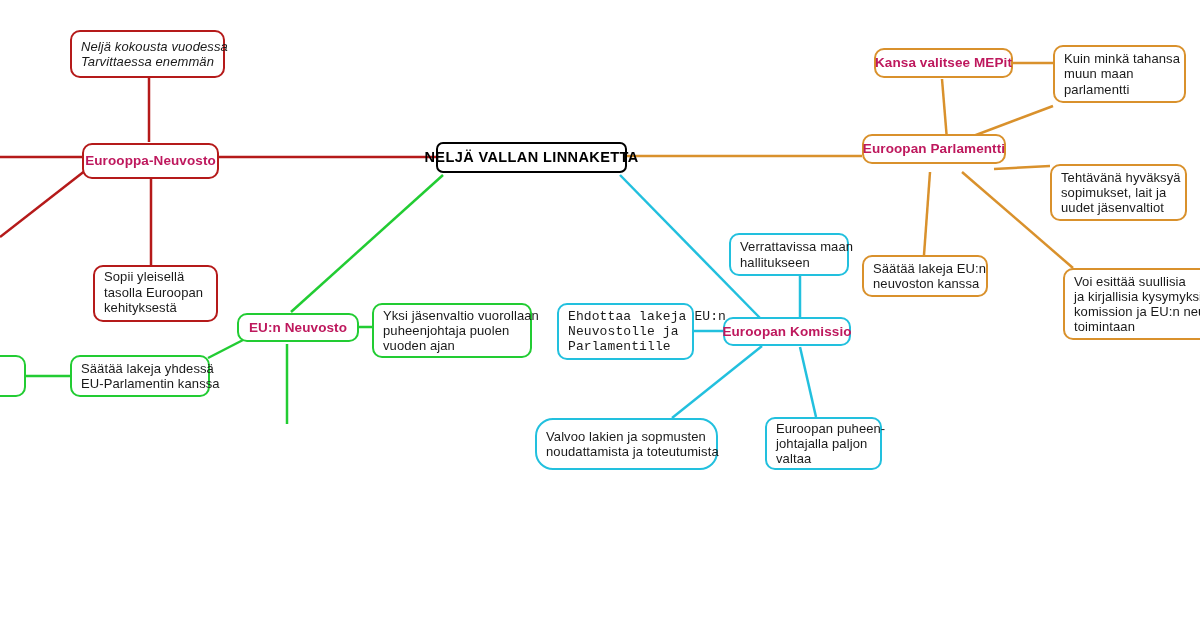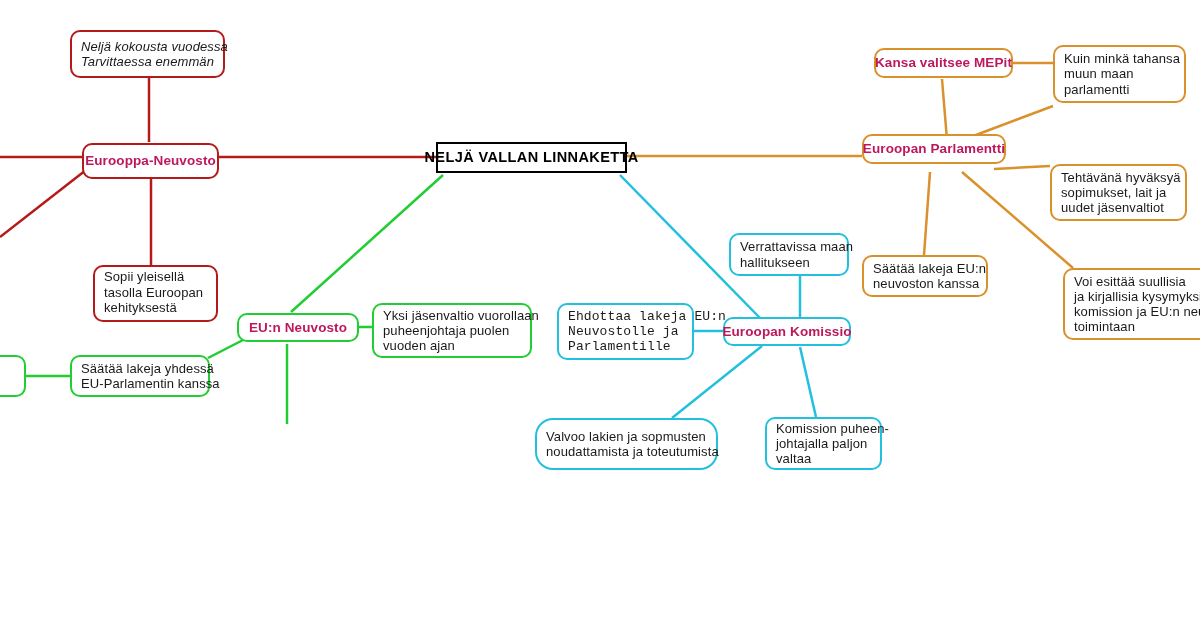--- a/index.html
+++ b/index.html
@@ -37,21 +37,21 @@
     letter-spacing: 0.1px;
   }
   .node .label {
     display: block;
     white-space: pre;
   }
   
   .n-root {
     border-color: #000000;
     border-width: 2.5px;
-    border-radius: 0;
+    border-radius: 7px;
     font-weight: bold;
     font-size: 14.5px;
     color: #000000;
     justify-content: center;
     letter-spacing: 0.4px;
   }
   
   .main {
     font-weight: bold;
     font-size: 13.5px;
@@ -156,21 +156,21 @@
 Neuvostolle ja
 Parlamentille</span>
   </div>
 
   <div class="node leaf c-cyan" style="left:535px; top:418px; width:183px; height:52px;border-radius:18px;">
     <span class="label">Valvoo lakien ja sopmusten
 noudattamista ja toteutumista</span>
   </div>
 
   <div class="node leaf c-cyan" style="left:765px; top:417px; width:117px; height:53px;">
-    <span class="label">Komission puheen-
+    <span class="label">Euroopan puheen-
 johtajalla paljon
 valtaa</span>
   </div>
 
   <div class="node main c-orange" style="left:862px; top:134px; width:144px; height:30px;">
     <span class="label">Euroopan Parlamentti</span>
   </div>
 
   <div class="node main c-orange" style="left:874px; top:48px; width:139px; height:30px;">
     <span class="label">Kansa valitsee MEPit</span>

